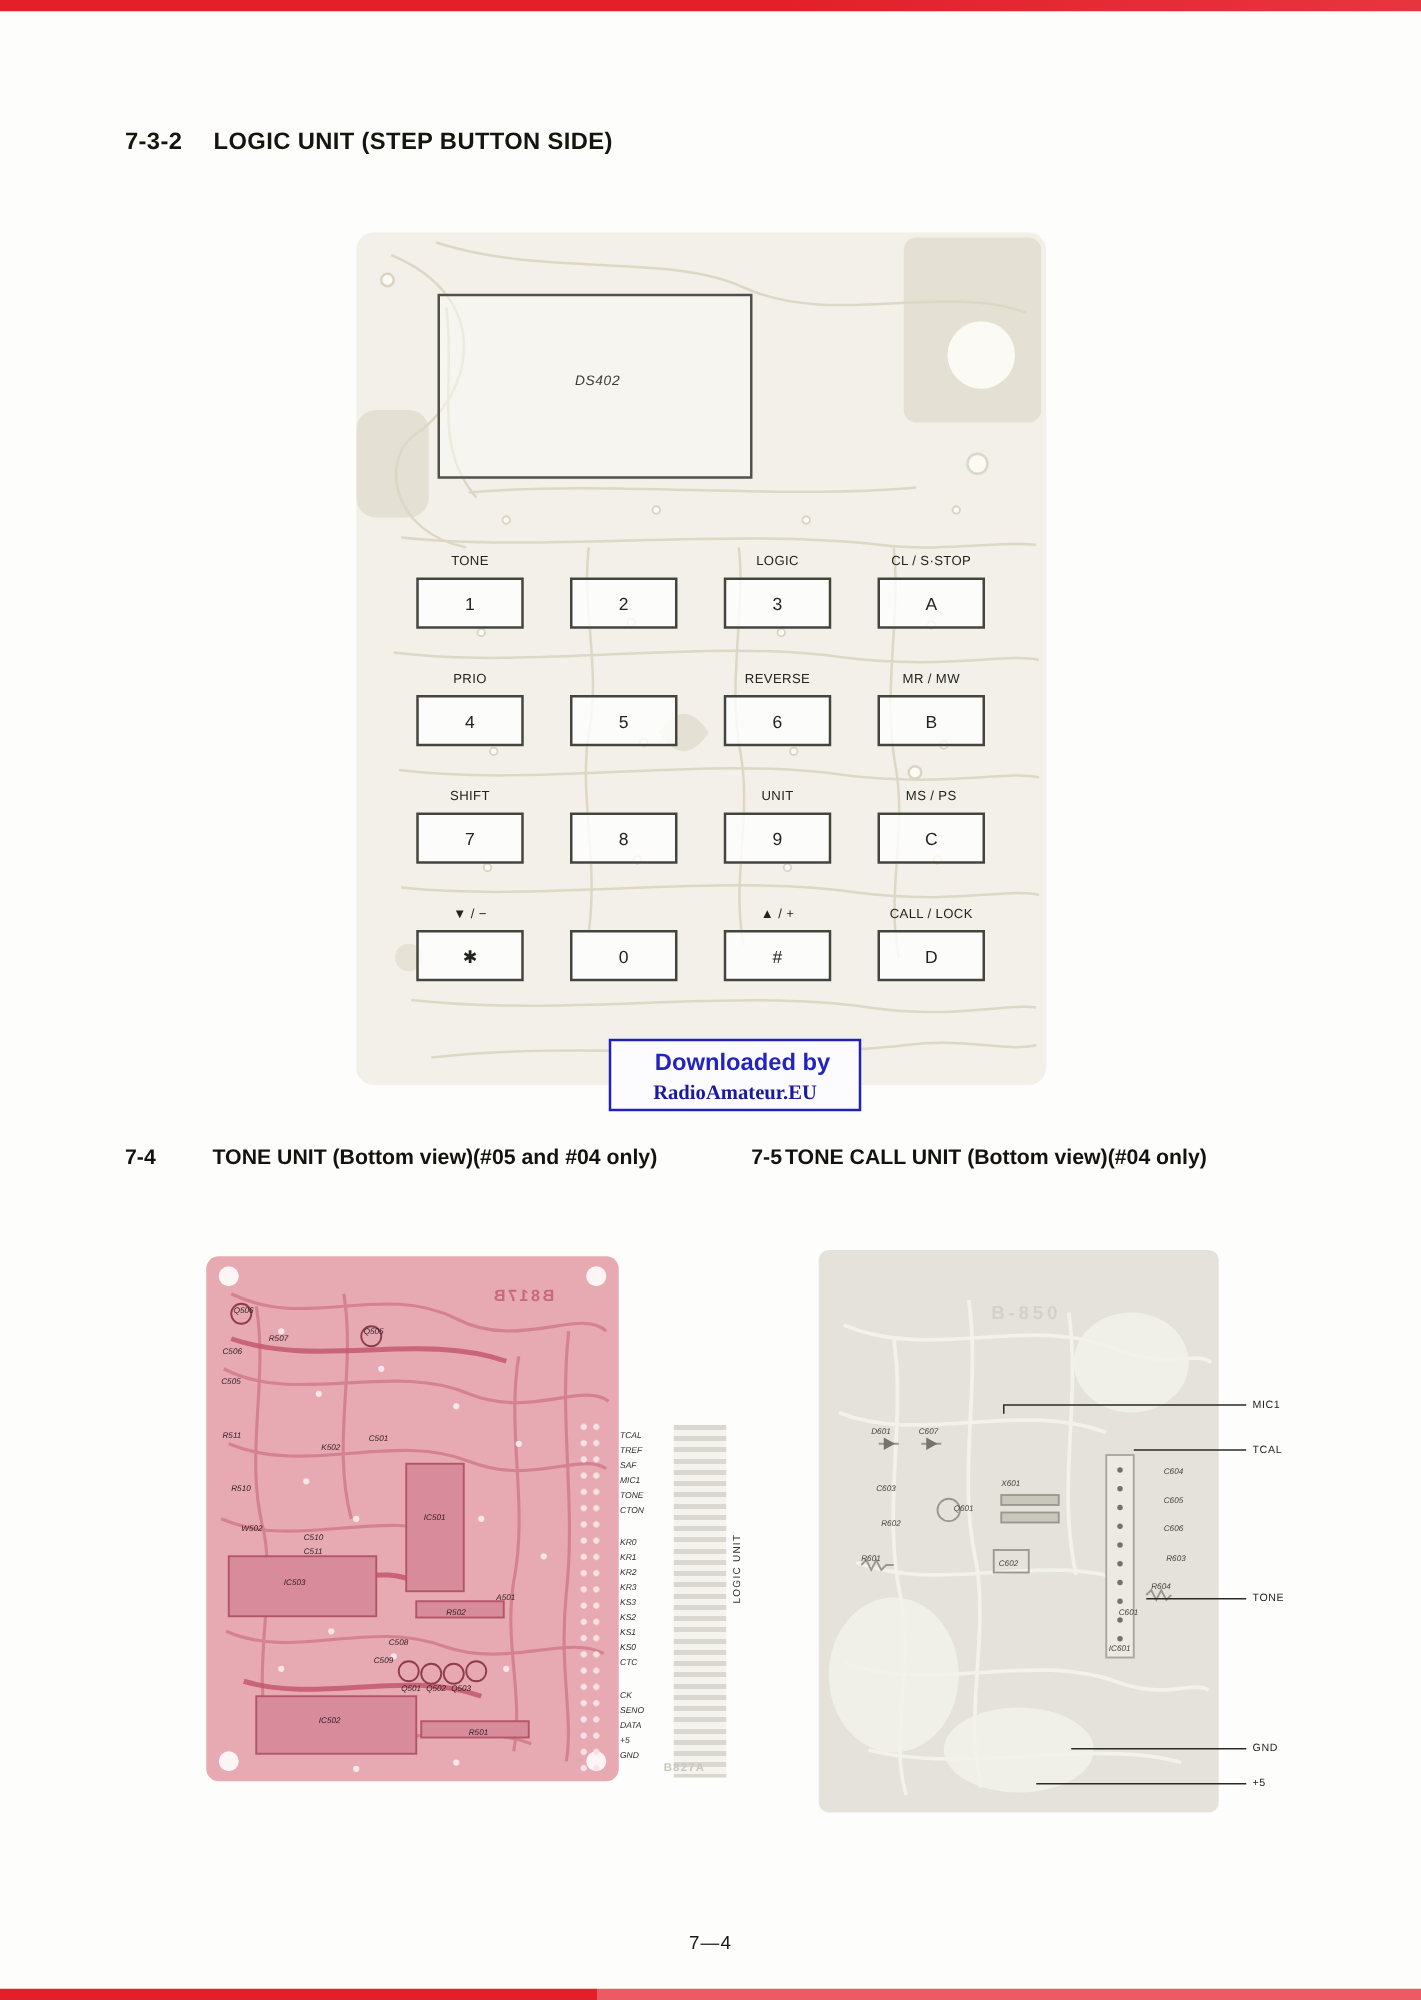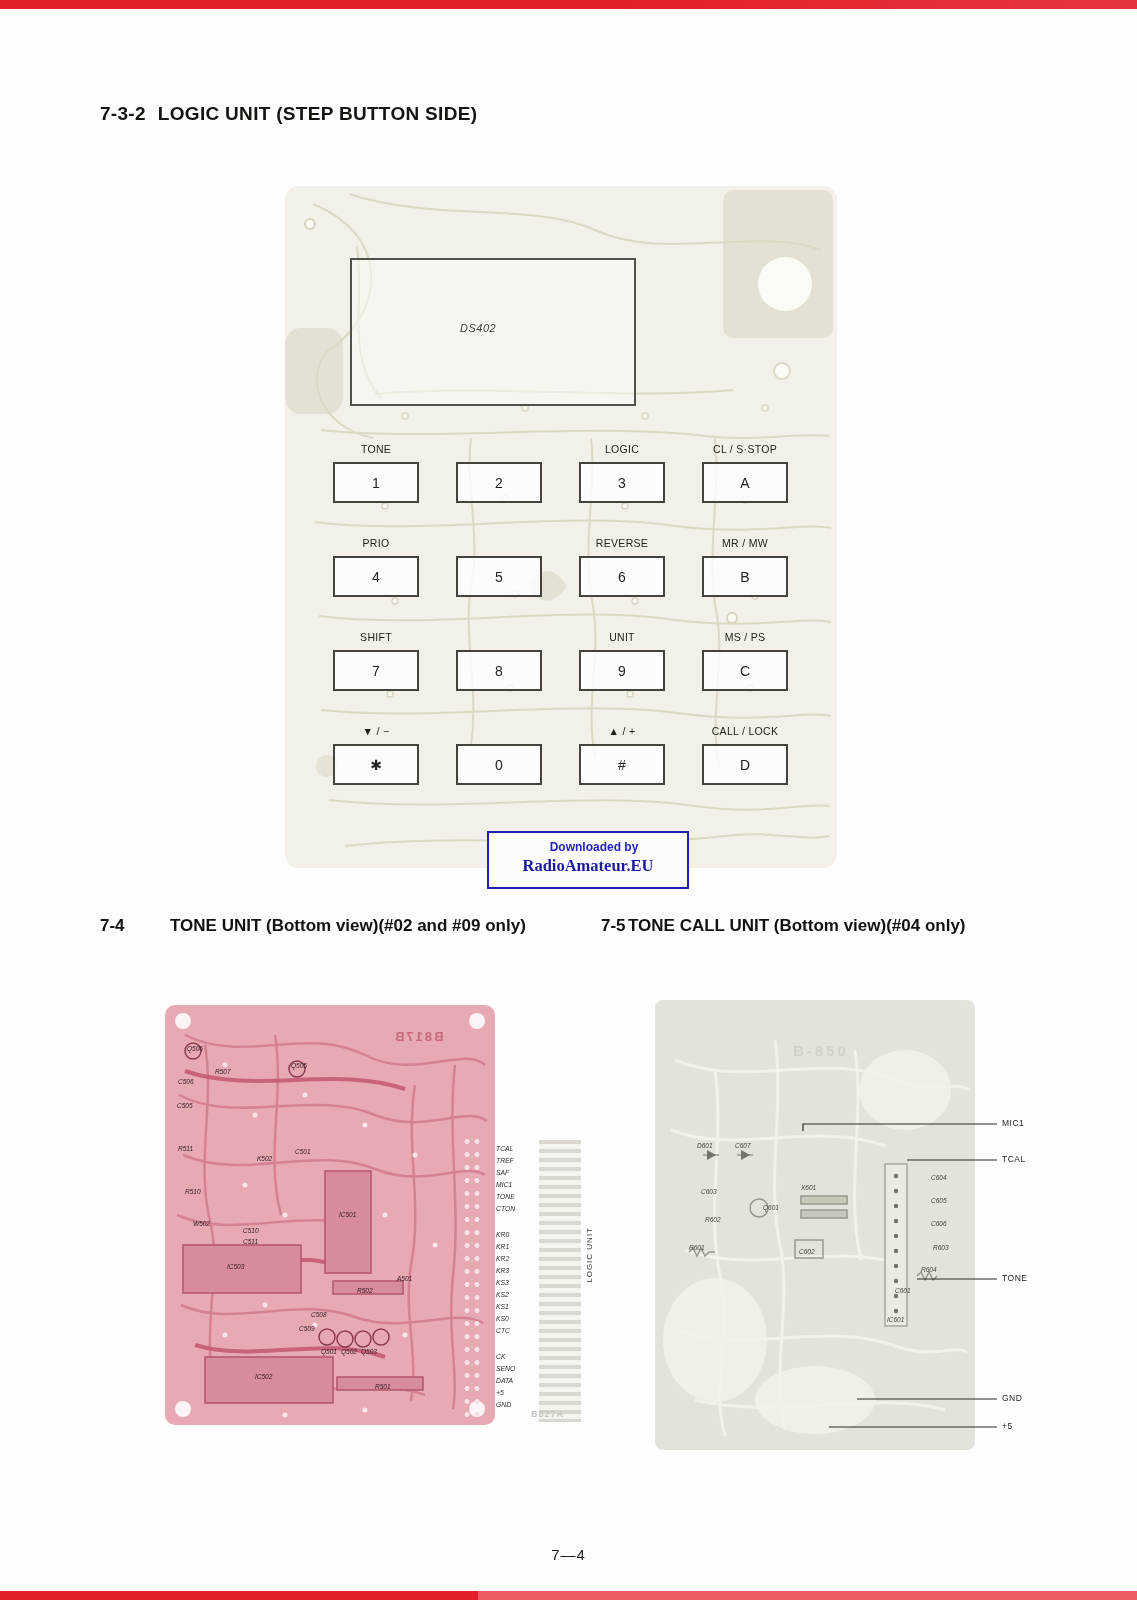--- a/index.html
+++ b/index.html
@@ -6,36 +6,36 @@
   body {
     width:1137px; height:1600px; position:relative;
     background:#fdfdfb; overflow:hidden;
     font-family:"Liberation Sans", sans-serif; color:#1b1a17;
   }
   .bar { position:absolute; left:0; width:1137px; height:9px; }
   .bar.top { top:0; background:linear-gradient(90deg,#e32029 0%,#e32029 55%,#e73540 100%); }
   .bar.bottom { top:1591px; background:linear-gradient(90deg,#e32029 0%,#e32029 42%,#ec5a63 42%,#ec5a63 100%); }
 
   .heading1 { position:absolute; left:100px; top:103px; font-size:19px; font-weight:bold; color:#16140f; letter-spacing:.3px; white-space:nowrap; }
-  .heading1 .num { margin-right:12px; }
+  .heading1 .num { margin-right:25px; }
 
   
   #keypad-board { position:absolute; left:285px; top:186px; width:552px; height:682px; background:#f2f0e8; border-radius:14px; }
   #keypad-board svg { position:absolute; left:0; top:0; }
-  .ds402 { position:absolute; left:65px; top:72px; width:248px; height:144px; border:2.5px solid #52504a; background:rgba(250,249,244,.55);padding-left:34px; }
+  .ds402 { position:absolute; left:65px; top:49px; width:248px; height:144px; border:2.5px solid #52504a; background:rgba(250,249,244,.55); }
   .ds402-label { position:absolute; left:108px; top:62px; font-style:italic; font-size:11px; color:#3c3a34; letter-spacing:.5px; }
 
   .keypad { position:absolute; left:48px; top:257px; display:grid; grid-template-columns:repeat(4,86px); column-gap:37px; row-gap:34px; }
   .key-cell { width:86px; }
   .key-label { height:16px; font-size:10.5px; text-align:center; color:#23221e; white-space:nowrap; letter-spacing:.3px; }
   .key-btn { margin-top:3px; height:37px; border:2.5px solid #45443c; background:rgba(255,255,255,.78); display:flex; align-items:center; justify-content:center; font-size:14px; color:#23221e; }
 
   
   #watermark { position:absolute; left:487px; top:831px; width:202px; height:58px; box-sizing:border-box; border:2.5px solid #2121b2; background:#fcfcff; text-align:center; padding-top:7px; }
-  .wm1 { font-size:12px; font-weight:bold; color:#2323c2;margin-left:12px; }
+  .wm1 { font-size:19px; font-weight:bold; color:#2323c2;margin-left:12px; }
   .wm2 { font-size:16.5px; font-weight:bold; color:#1a1a9c; margin-top:2px;font-family:Liberation Serif, serif; }
 
   
   .subheads span { position:absolute; top:916px; font-size:17px; font-weight:bold; color:#14120e; white-space:nowrap; }
   .sh-num1 { left:100px; } .sh-t1 { left:170px; } .sh-num2 { left:601px; } .sh-t2 { left:628px; }
 
   
   #tone-unit-area { position:absolute; left:165px; top:1005px; width:480px; height:432px; }
   #pink-board { position:absolute; left:0; top:0; width:330px; height:420px; background:#e7a9b2; border-radius:10px; overflow:hidden; }
   #pink-board svg { position:absolute; left:0; top:0; }
@@ -190,21 +190,21 @@
     </div>
   </div>
 
   <div id="watermark">
     <div class="wm1">Downloaded by</div>
     <div class="wm2">RadioAmateur.EU</div>
   </div>
 
   <div class="subheads">
     <span class="sh-num1">7-4</span>
-    <span class="sh-t1">TONE UNIT (Bottom view)(#02 and #09 only)</span>
+    <span class="sh-t1">TONE UNIT (Bottom view)(#05 and #04 only)</span>
     <span class="sh-num2">7-5</span>
     <span class="sh-t2">TONE CALL UNIT (Bottom view)(#04 only)</span>
   </div>
 
   <div id="tone-unit-area">
     <div id="pink-board">
       <svg width="330" height="420" viewBox="0 0 330 420">
         <g stroke="#d3808f" stroke-width="2.5" fill="none" opacity="0.95">
           <path d="M20,30 C80,60 140,20 200,50 C250,76 300,40 320,60"></path>
           <path d="M14,90 C70,120 150,84 210,110 C260,130 300,100 322,116"></path>

